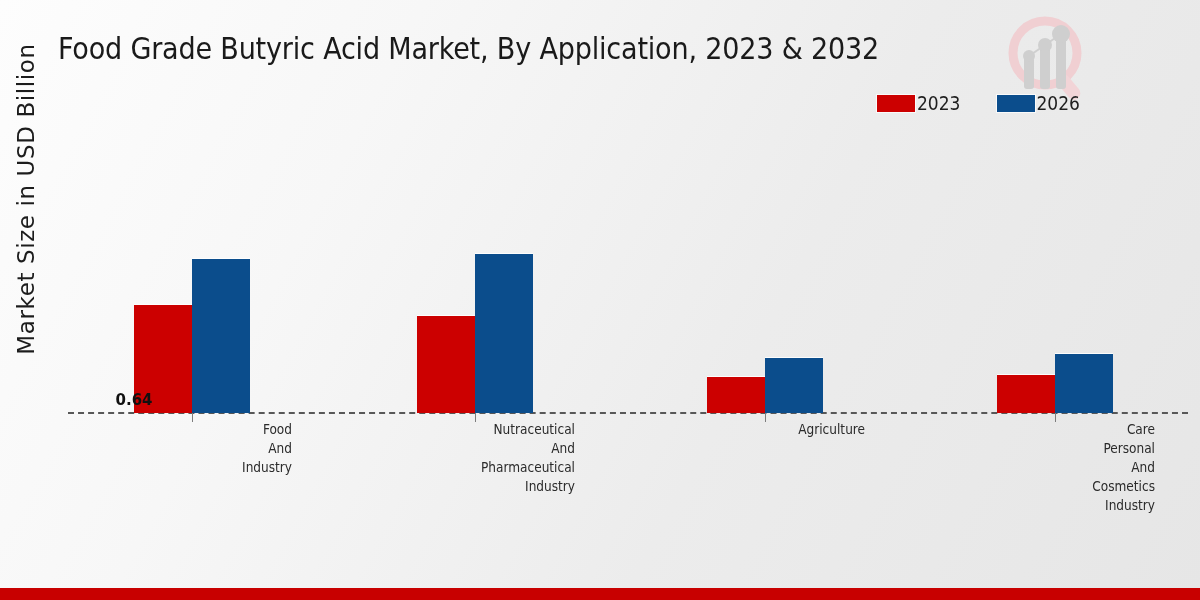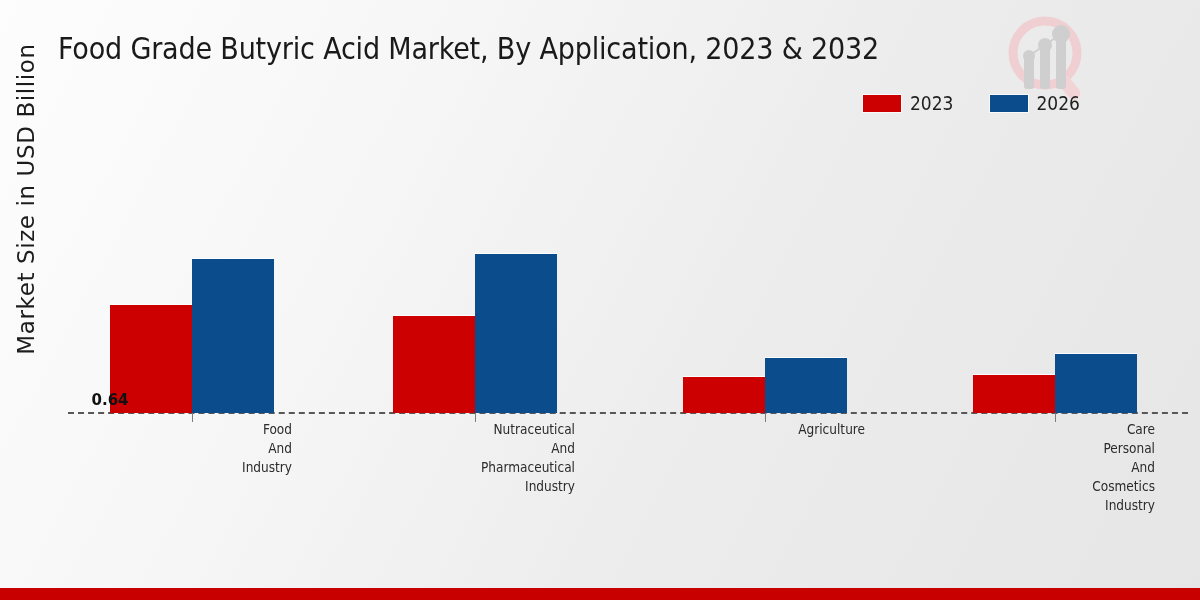--- a/index.html
+++ b/index.html
@@ -51,21 +51,21 @@
     position: absolute;
     right: 120px;
     top: 92px;
     display: flex;
     align-items: center;
     gap: 36px;
   }
   .legend-item {
     display: flex;
     align-items: center;
-    gap: 9px;
+    gap: 2px;
   }
   .legend-swatch {
     width: 38px;
     height: 17px;
     display: block;
     box-shadow: 0 0 0 1px rgba(255,255,255,0.75);
   }
   .legend-label {
     font-size: 19px;
     color: #1f1f1f;
@@ -112,21 +112,21 @@
   }
   .bars {
     position: absolute;
     bottom: 187px; 
     left: 0;
     display: flex;
     align-items: flex-end;
     transform: translateX(-50%);
   }
   .bar {
-    width: 82px;
+    width: 58px;
     box-shadow: 0 -1px 0 0 rgba(255,255,255,0.85);
   }
   .bar.red  { background: #cc0000; }
   .bar.blue { background: #0b4d8c; }
 
   .bar-value {
     position: absolute;
     bottom: 0;
     left: 0;
     transform: translate(-50%, -4px);

